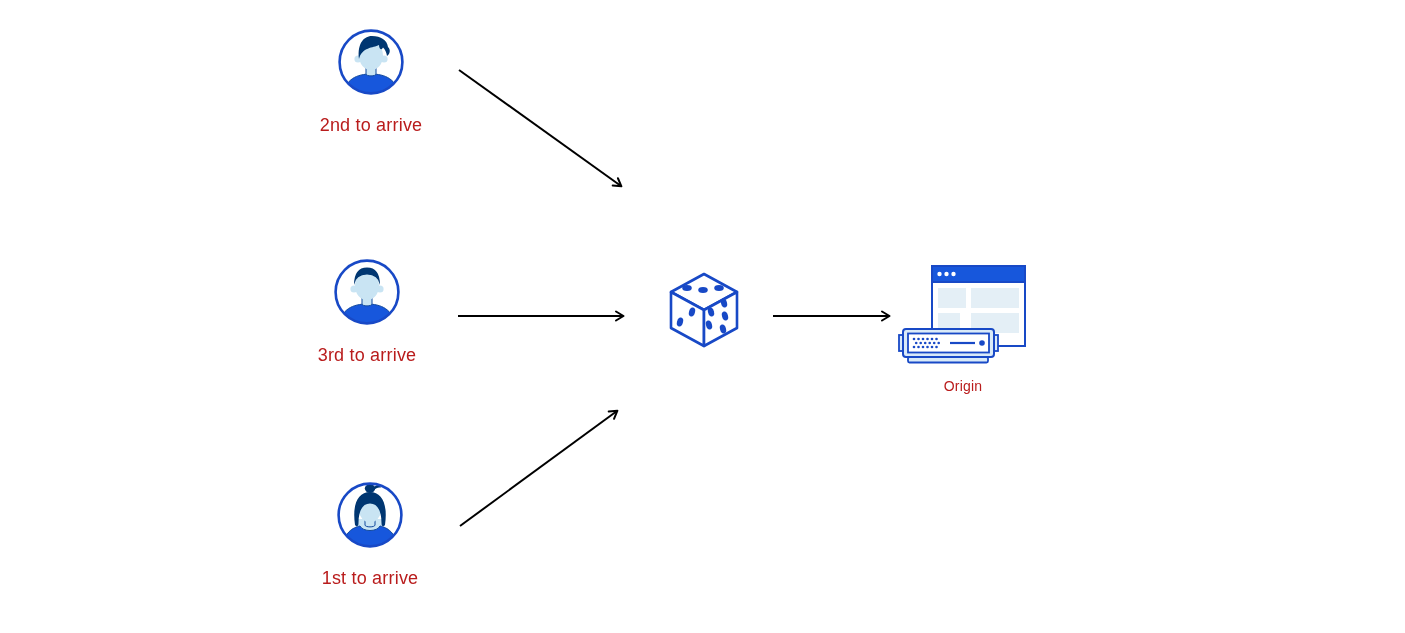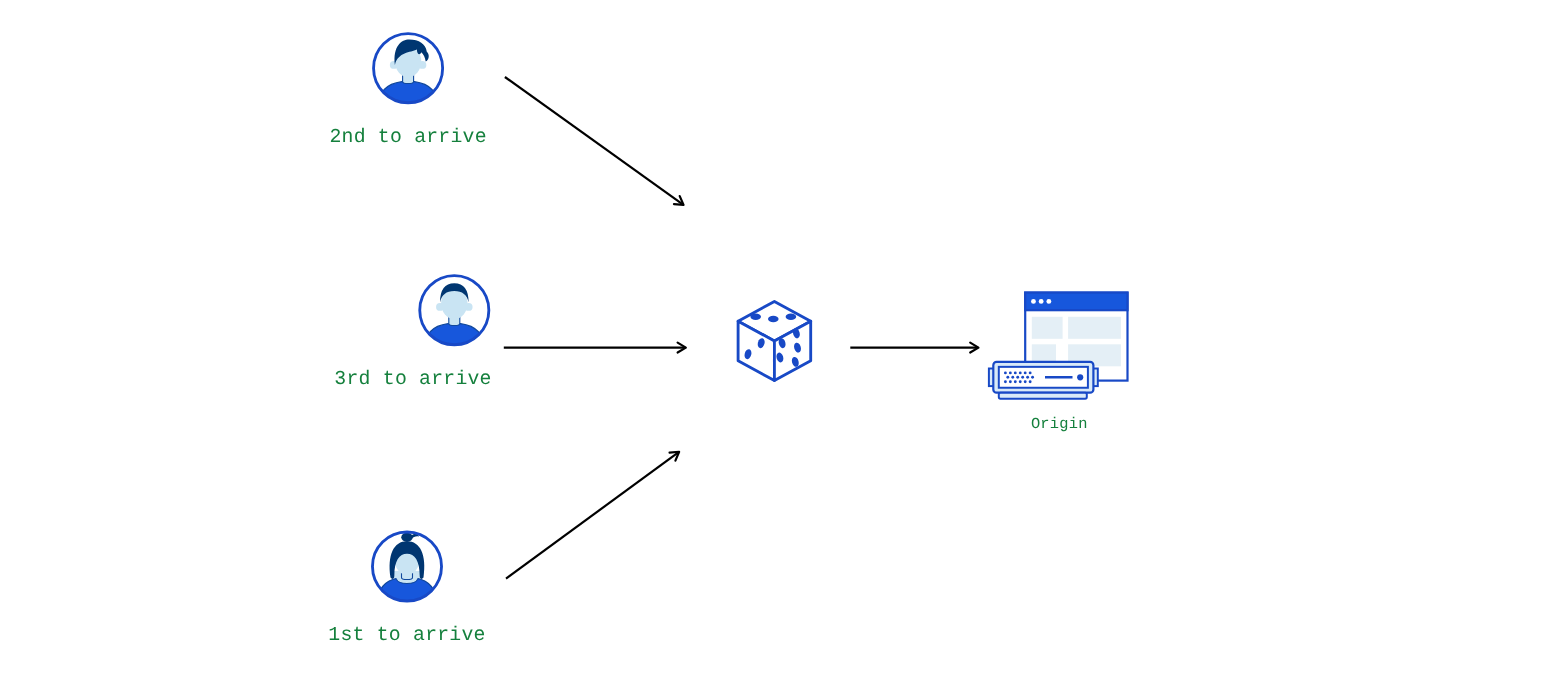--- a/index.html
+++ b/index.html
@@ -3,23 +3,23 @@
 <meta charset="utf-8">
 <style>
   html,body{margin:0;padding:0;background:#ffffff;}
   .canvas{
     position:relative;width:1405px;height:633px;background:#ffffff;
     font-family:"Liberation Sans",sans-serif;overflow:hidden;
   }
   .arrows{position:absolute;left:0;top:0;width:1405px;height:633px;pointer-events:none;}
   .client{position:absolute;width:160px;display:flex;flex-direction:column;align-items:center;}
   .client-1{left:291px;top:28px;}
-  .client-2{left:287px;top:248px;align-items:flex-end;}
+  .client-2{left:287px;top:258px;}
   .client-3{left:290px;top:481px;}
-  .node-label{margin-top:19px;font-size:18px;color:#15803d;letter-spacing:.2px;white-space:nowrap;font-family:Liberation Mono, monospace;}
+  .node-label{margin-top:19px;font-size:18px;color:#b91c1c;letter-spacing:.2px;white-space:nowrap;}
   .dice-node{position:absolute;left:667px;top:271px;}
   .origin-node{position:absolute;left:897px;top:264px;width:132px;display:flex;flex-direction:column;align-items:center;}
   .origin-node .node-label{margin-top:14px;font-size:14px;}
 </style>
 </head>
 <body>
 
 <div class="canvas">
 
   <svg class="arrows" viewBox="0 0 1405 633">

